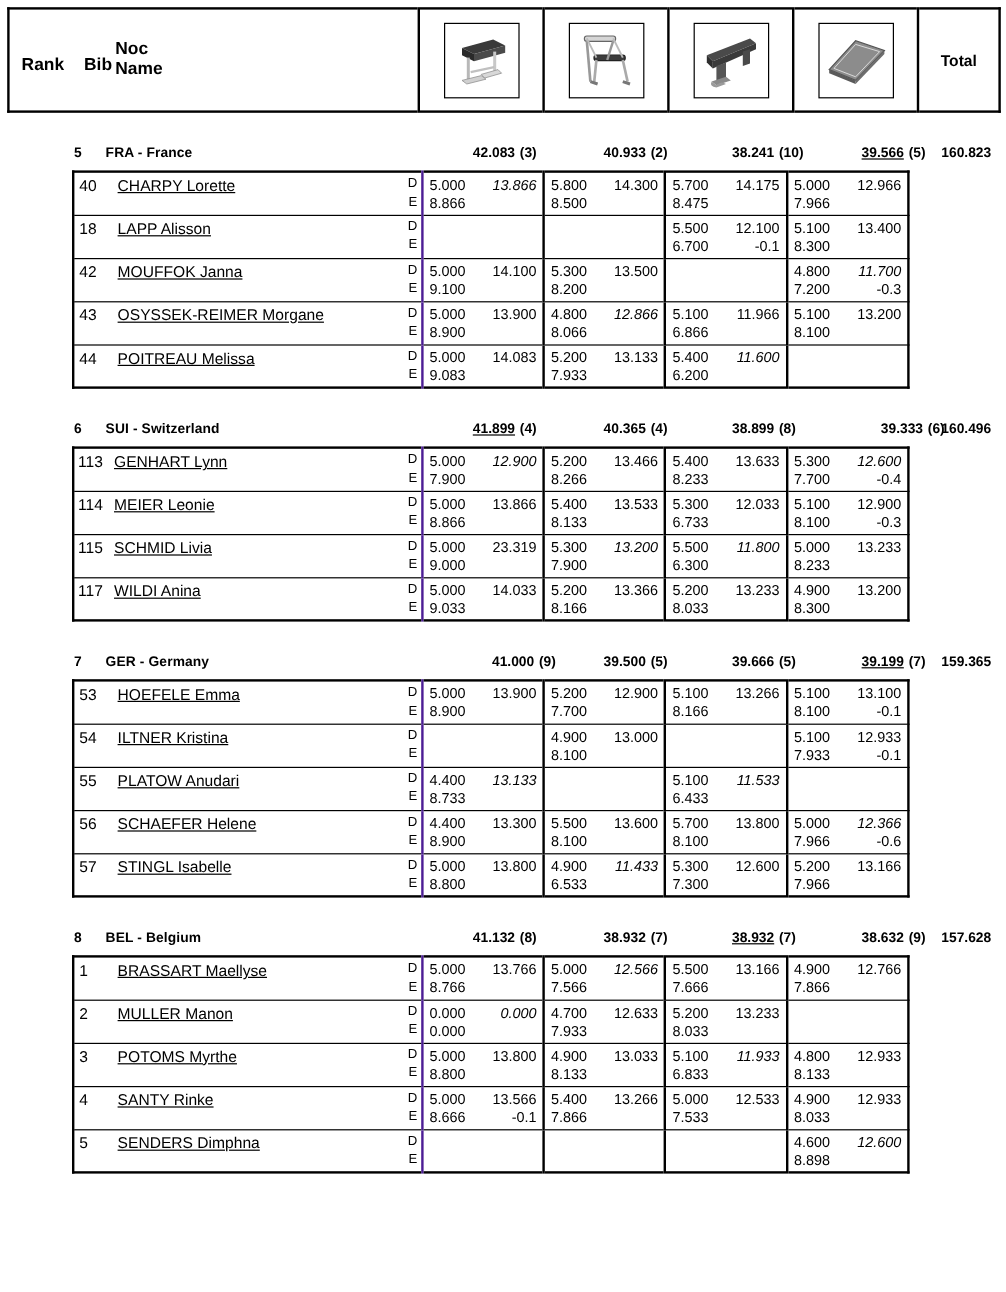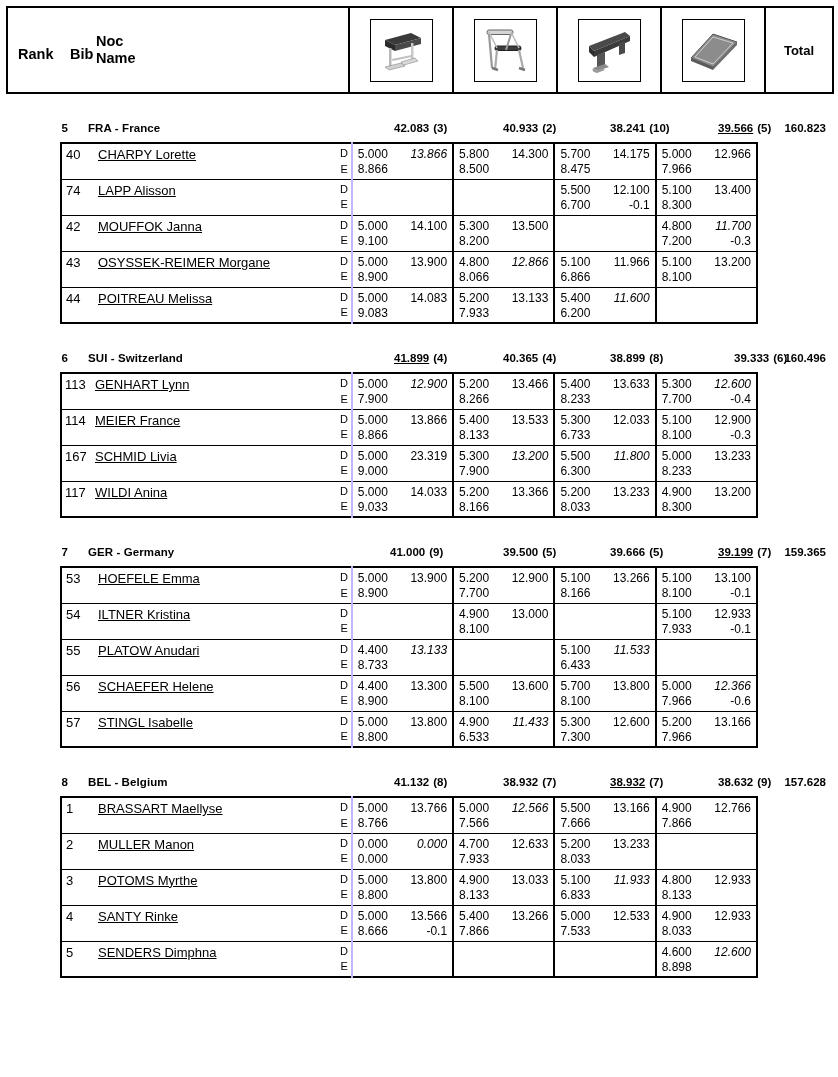--- a/index.html
+++ b/index.html
@@ -114,21 +114,21 @@
     padding: 0;
     vertical-align: top;
     border-top: 1px solid #000;
     border-bottom: 1px solid #000;
   }
   .ath-table tr:first-child td { border-top: none; }
   .ath-table tr:last-child td { border-bottom: none; }
 
   td.c-name {
     position: relative;
-    border-right: 2px solid #c4b5fd;
+    border-right: 2px solid #4c1d95;
   }
   .bib {
     position: absolute; left: 4px; top: 3px;
     font-size: 13px; line-height: 15px;
   }
   .bib.wide { left: 3px; }
   .aname {
     position: absolute; left: 36px; top: 3px;
     font-size: 13px; line-height: 15px;
     white-space: nowrap;
@@ -292,21 +292,21 @@
                 <span class="sc-tot">14.175</span>
               </td>
               <td class="c-sc" style="width: 101px;">
                 <span class="sc-d">5.000</span>
                 <span class="sc-e">7.966</span>
                 <span class="sc-tot">12.966</span>
               </td>
             </tr>
             <tr>
               <td class="c-name" style="width: 290px;">
-                <span class="bib">74</span>
+                <span class="bib">18</span>
                 <span class="aname">LAPP Alisson</span>
                 <span class="de">
                   <span>D</span>
                   <span>E</span>
                 </span>
               </td>
               <td class="c-sc" style="width: 101px;"></td>
               <td class="c-sc" style="width: 101px;"></td>
               <td class="c-sc" style="width: 101px;">
                 <span class="sc-d">5.500</span>
@@ -446,21 +446,21 @@
               <td class="c-sc" style="width: 101px;">
                 <span class="sc-d">5.300</span>
                 <span class="sc-e">7.700</span>
                 <span class="sc-tot dropped">12.600</span>
                 <span class="sc-pen">-0.4</span>
               </td>
             </tr>
             <tr>
               <td class="c-name" style="width: 290px;">
                 <span class="bib wide">114</span>
-                <span class="aname tight">MEIER France</span>
+                <span class="aname tight">MEIER Leonie</span>
                 <span class="de">
                   <span>D</span>
                   <span>E</span>
                 </span>
               </td>
               <td class="c-sc" style="width: 101px;">
                 <span class="sc-d">5.000</span>
                 <span class="sc-e">8.866</span>
                 <span class="sc-tot">13.866</span>
               </td>
@@ -476,21 +476,21 @@
               </td>
               <td class="c-sc" style="width: 101px;">
                 <span class="sc-d">5.100</span>
                 <span class="sc-e">8.100</span>
                 <span class="sc-tot">12.900</span>
                 <span class="sc-pen">-0.3</span>
               </td>
             </tr>
             <tr>
               <td class="c-name" style="width: 290px;">
-                <span class="bib wide">167</span>
+                <span class="bib wide">115</span>
                 <span class="aname tight">SCHMID Livia</span>
                 <span class="de">
                   <span>D</span>
                   <span>E</span>
                 </span>
               </td>
               <td class="c-sc" style="width: 101px;">
                 <span class="sc-d">5.000</span>
                 <span class="sc-e">9.000</span>
                 <span class="sc-tot">23.319</span>
@@ -542,21 +542,21 @@
               </td>
             </tr>
           </tbody>
         </table>
         <div class="gap"></div>
       </div>
       <div class="team-block">
         <div class="team-row">
           <span class="team-rank">7</span>
           <span class="team-noc">GER - Germany</span>
-          <span class="team-app-score" style="left: 384px;"><span class="val">41.000</span><span class="rk">(9)</span></span>
+          <span class="team-app-score" style="left: 404px;"><span class="val">41.000</span><span class="rk">(9)</span></span>
           <span class="team-app-score" style="left: 497px;"><span class="val">39.500</span><span class="rk">(5)</span></span>
           <span class="team-app-score" style="left: 604px;"><span class="val">39.666</span><span class="rk">(5)</span></span>
           <span class="team-app-score" style="left: 712px;"><span class="val best">39.199</span><span class="rk">(7)</span></span>
           <span class="team-total">159.365</span>
         </div>
         <table class="ath-table">
           <tbody>
             <tr>
               <td class="c-name" style="width: 290px;">
                 <span class="bib">53</span>

